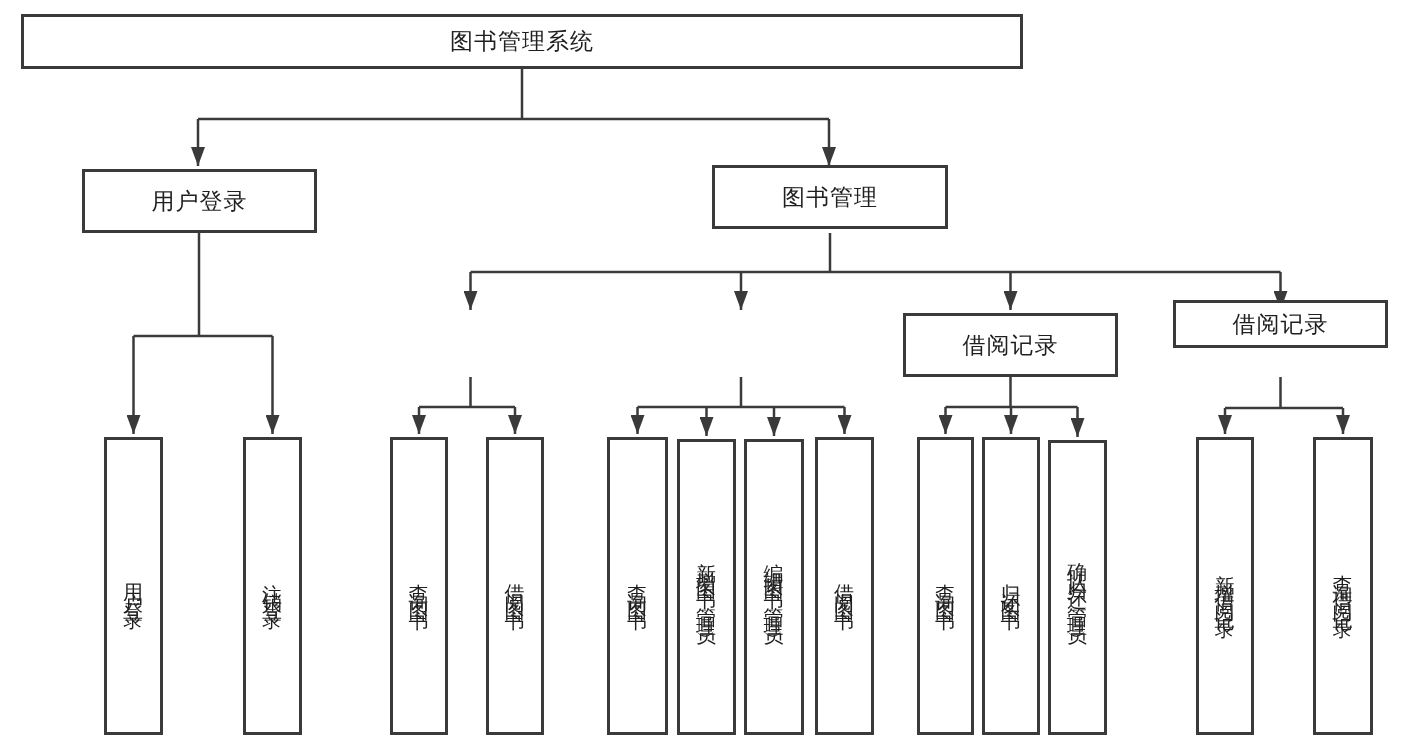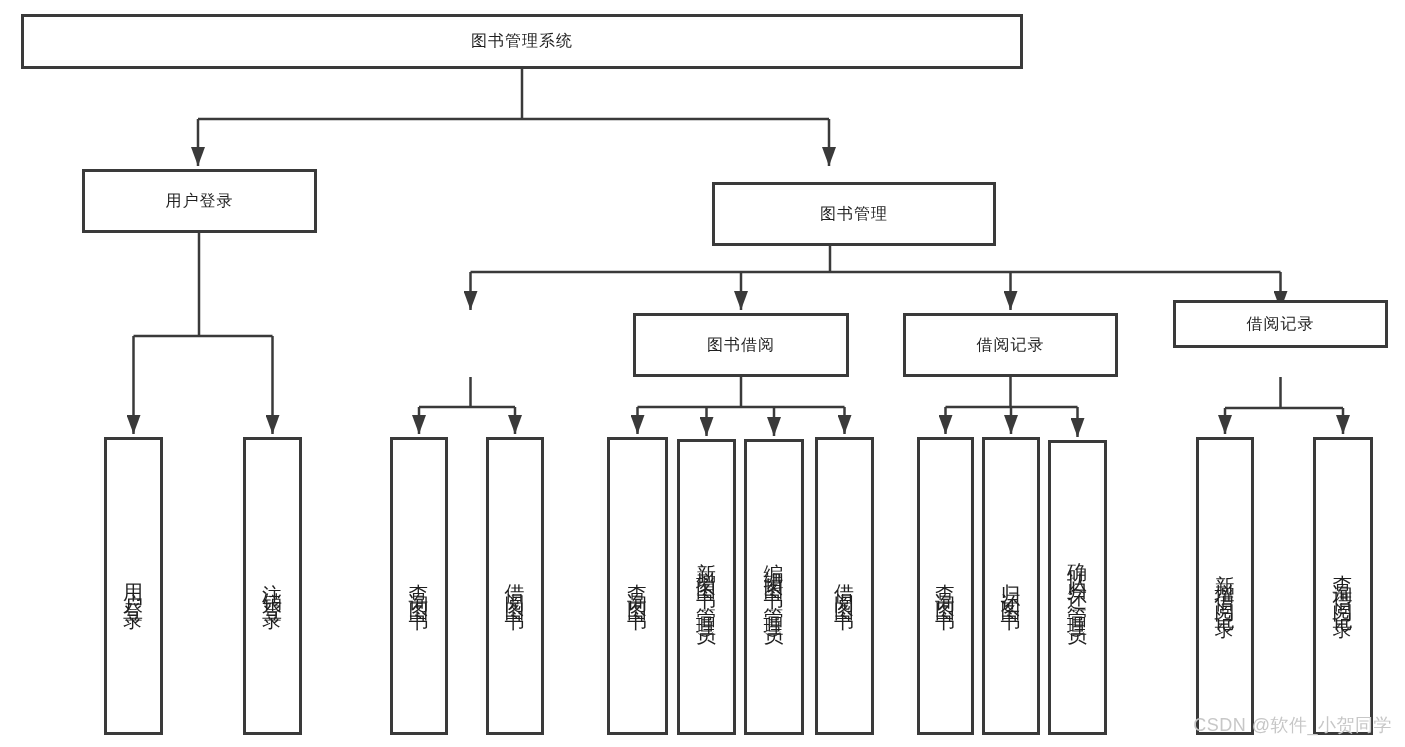--- a/index.html
+++ b/index.html
@@ -26,21 +26,21 @@
   }
   .node {
     position: absolute;
     background: var(--bg);
     border: 3px solid var(--line);
     color: var(--text);
     display: flex;
     align-items: center;
     justify-content: center;
     z-index: 2;
-    font-size: 16px;
+    font-size: 23px;
     letter-spacing: 1px;
     text-align: center;
   }
   .vnode {
     position: absolute;
     background: var(--bg);
     border: 3px solid var(--line);
     color: var(--text);
     display: flex;
     align-items: center;
@@ -117,23 +117,22 @@
       <path d="M1280.5,377 L1280.5,408"></path>
       <path d="M1225,408 L1343,408"></path>
       <path d="M1225,408 L1225,434" marker-end="url(#arrow)"></path>
       <path d="M1343,408 L1343,434" marker-end="url(#arrow)"></path>
     </g>
   </svg>
 
   <div class="node" style="left:21px; top:14px; width:1002px; height:55px;">图书管理系统</div>
 
   <div class="node" style="left:82px; top:169px; width:235px; height:64px;">用户登录</div>
-  <div class="node" style="left:712px; top:182px; width:284px; height:64px;">图书管理</div>
+  <div class="node" style="left:712px; top:165px; width:236px; height:64px;">图书管理</div>
 
-  <div class="node" style="left:633px; top:313px; width:216px; height:64px;">图书借阅</div>
   <div class="node" style="left:903px; top:313px; width:215px; height:64px;">借阅记录</div>
   <div class="node" style="left:1173px; top:300px; width:215px; height:48px;text-align:center;">借阅记录</div>
 
   <div class="vnode" style="left:104px; top:437px; width:59px; height:298px;">
     <span class="vtext">用户登录</span>
   </div>
   <div class="vnode" style="left:243px; top:437px; width:59px; height:298px;">
     <span class="vtext">注销登录</span>
   </div>
 
@@ -167,14 +166,13 @@
     <span class="vtext">确认归还（管理员）</span>
   </div>
 
   <div class="vnode" style="left:1196px; top:437px; width:58px; height:298px;">
     <span class="vtext">新增借阅记录</span>
   </div>
   <div class="vnode" style="left:1313px; top:437px; width:60px; height:298px;">
     <span class="vtext">查询借阅记录</span>
   </div>
 
-  <div class="watermark">CSDN @软件_小贺同学</div>
 </div>
 
 </body></html>

